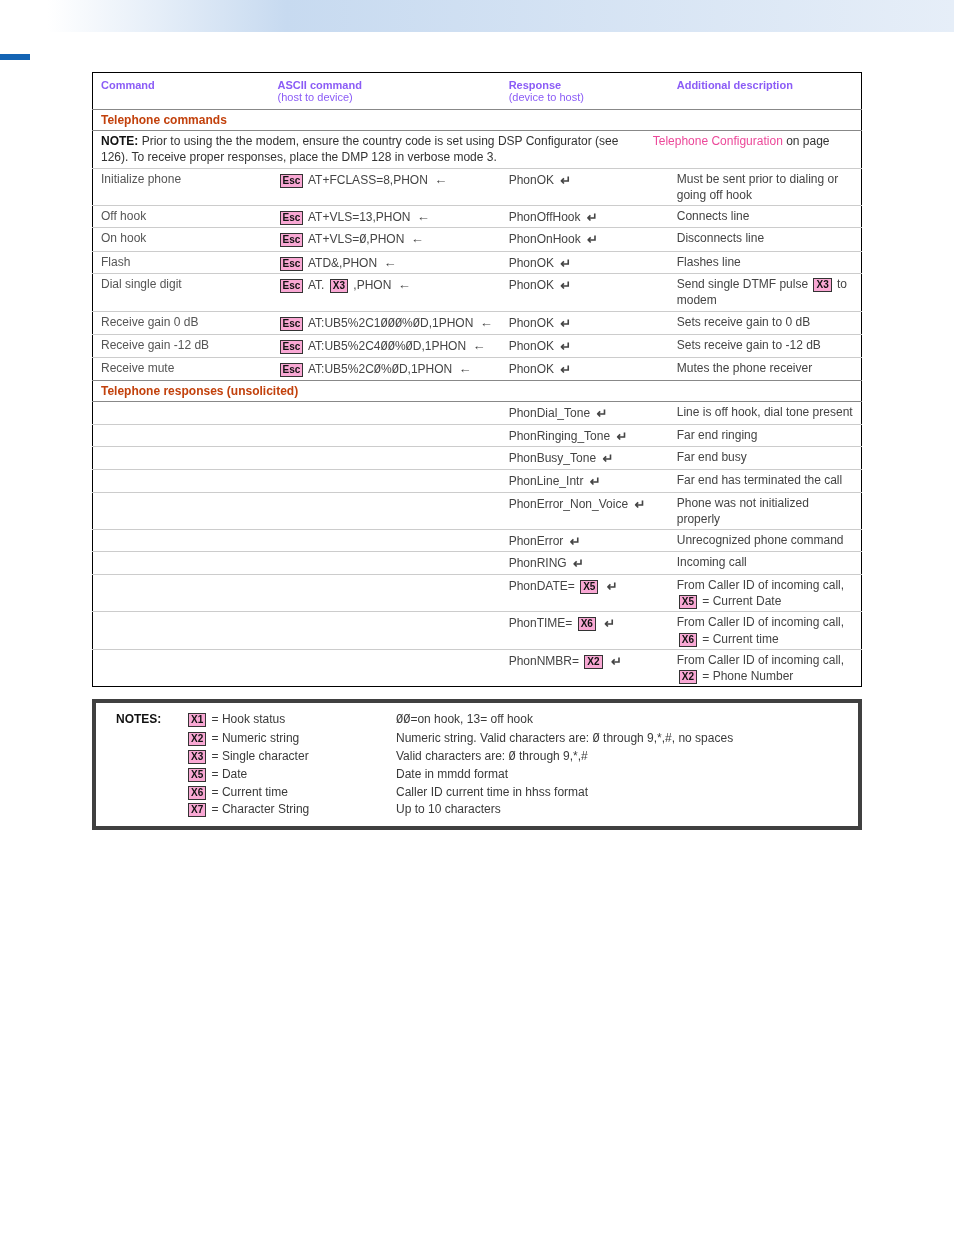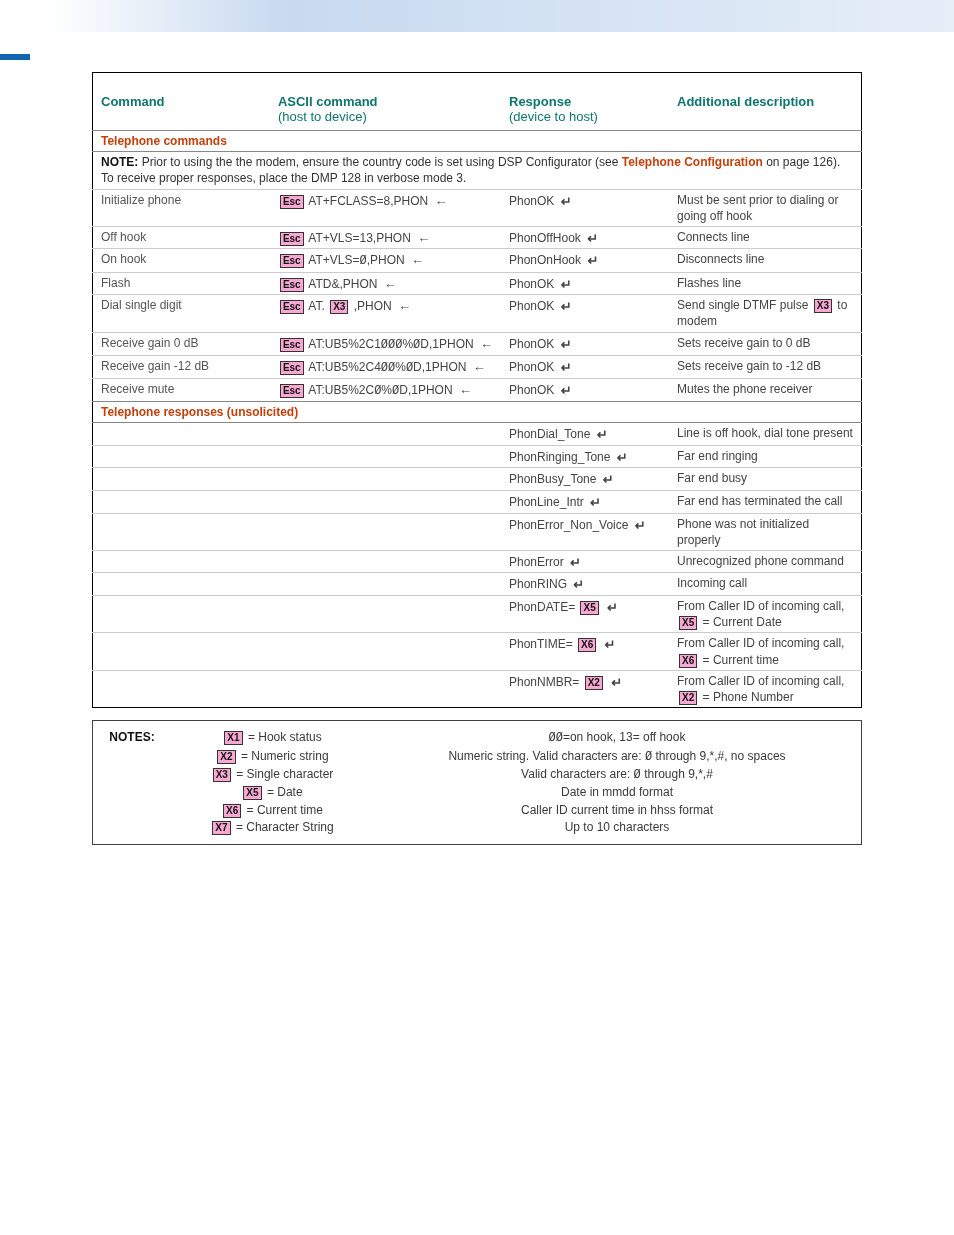--- a/index.html
+++ b/index.html
@@ -29,23 +29,23 @@
     position: relative;
   }
   table.main {
     width: 100%;
     border-collapse: collapse;
     border: 1px solid #000;
   }
   table.main th {
     text-align: left;
     font-weight: bold;
-    padding: 21px 8px 6px 8px;
-    font-size: 13px;
-    color: #0f766e;
+    padding: 6px 8px 6px 8px;
+    font-size: 11px;
+    color: #8b5cf6;
     vertical-align: top;
     border: none;
   }
   .hdr-row th {
     border-bottom: 1px solid #000;
   }
   .section-row td {
     font-weight: bold;
     padding: 3px 8px;
     border-top: 1px solid #888;
@@ -57,21 +57,21 @@
     font-size: 12px;
     line-height: 1.35;
     color: #333;
   }
   .note-label {
     font-weight: bold;
     color: #111;
     display: inline-block;
   }
   .note-text { display: inline; }
-  .link { color: #c2410c; font-weight: bold; }
+  .link { color: #ec4899; font-weight: normal; margin-left: 31px; }
   table.main td {
     padding: 2px 8px;
     vertical-align: top;
     font-size: 12px;
     line-height: 1.35;
   }
   td.cmd-col { padding-left: 16px; color: #555; }
   td.asc-col { color: #444; white-space: nowrap; }
   td.resp-col { color: #444; white-space: nowrap; }
   td.desc-col { color: #444; }
@@ -97,24 +97,23 @@
     margin-left: 3px;
   }
   .larr-icon {
     display: inline-block;
     font-weight: bold;
     font-size: 13px;
     margin-left: 3px;
   }
   .slashzero { font-family: "Courier New", monospace; }
   .notes-box {
-    border: 1px solid #404040;
+    border: 4px solid #404040;
     margin-top: 12px;
-    padding: 8px 4px;
-    text-align: center;
+    padding: 8px 20px;
   }
   .notes-box .row {
     display: flex;
     font-size: 12px;
     line-height: 1.45;
   }
   .notes-box .lab {
     width: 70px;
     font-weight: bold;
     color: #111;

